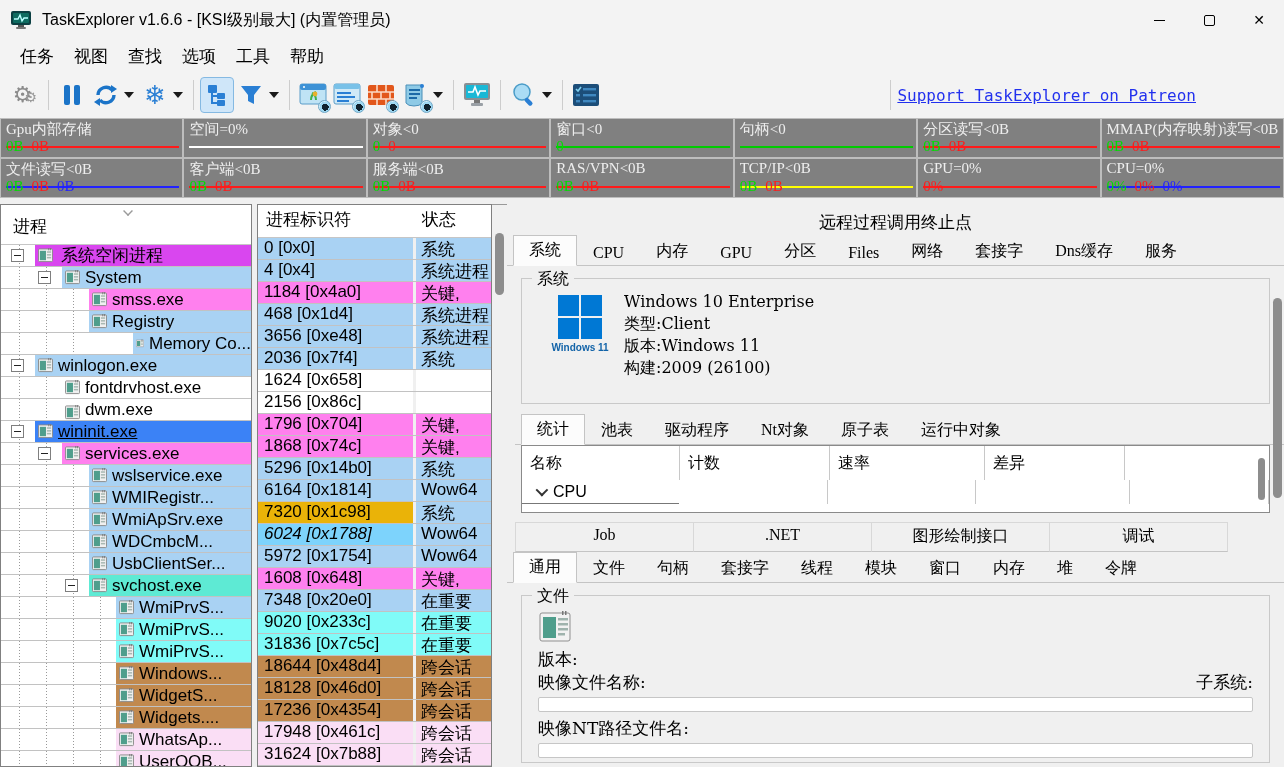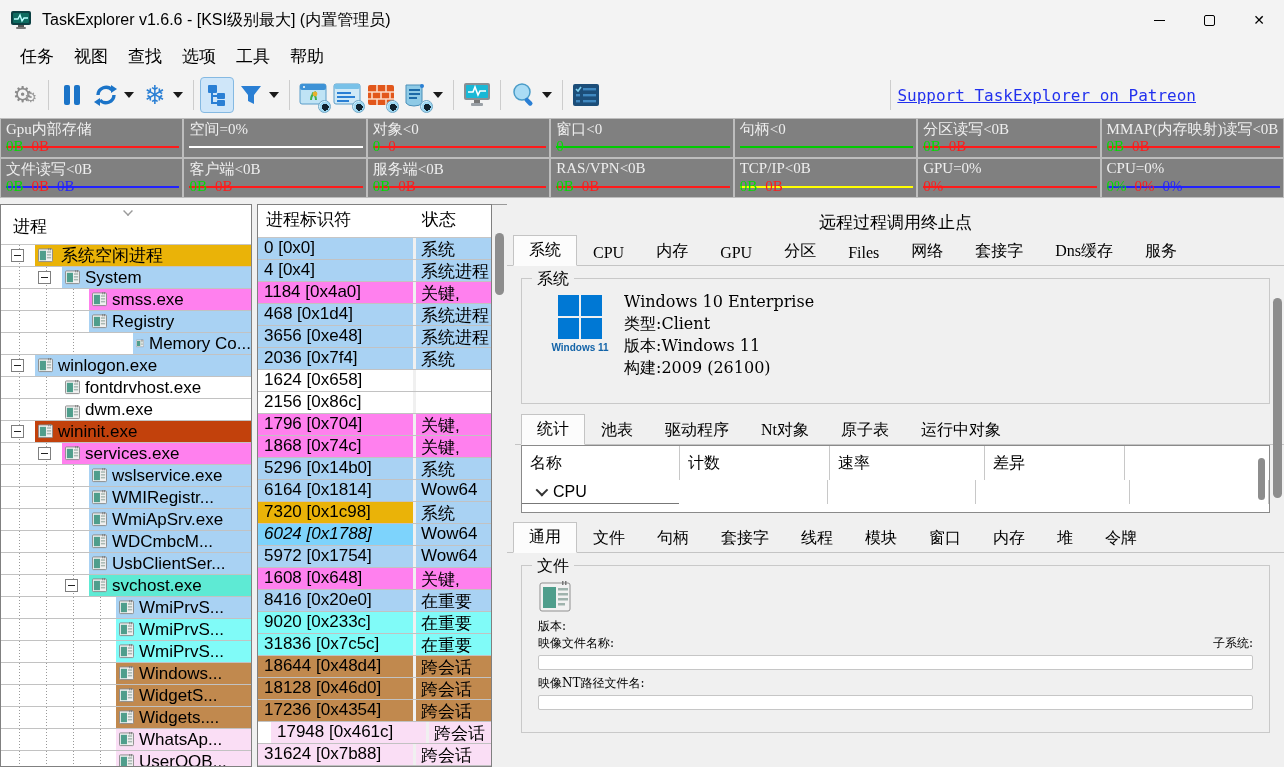--- a/index.html
+++ b/index.html
@@ -82,21 +82,21 @@
   .tbl-row { display:flex; height:24px; align-items:center; }
   .td-name { font-size:16px; padding-left:8px; display:flex; align-items:center; gap:8px; border-bottom:1px solid #777; height:100%; }
   .td-cell { border-right:1px solid #c8c8c8; height:100%; }
   .row-chevron { width:9px; height:9px; border-right:2px solid #333; border-bottom:2px solid #333; transform:rotate(45deg) translateY(-2px); margin-left:6px; flex:none; }
   .tbl-thumb { position:absolute; right:4px; top:12px; width:7px; height:42px; border-radius:4px; background:#8d8d8d; }
   .rp-divider { height:9px; }
   .grp-tabs { display:flex; margin:0 0 0 8px; }
   .gtab { width:179px; text-align:center; font-size:16px; padding:3px 0 4px; background:#f0f0f0; border:1px solid #d8d8d8; border-bottom:1px solid #c4c4c4; margin-right:-1px; font-family:"Liberation Serif","DejaVu Serif",serif; }
   .file-box { height:168px; padding:10px 16px 0; }
   .file-icon { width:34px; height:34px; margin-top:4px; }
-  .fld { font-size:12px; font-family:"DejaVu Serif","Liberation Serif",serif; }
+  .fld { font-size:17px; font-family:"DejaVu Serif","Liberation Serif",serif; }
   .file-row { display:flex; justify-content:space-between; align-items:flex-end; }
   .line-input { display:block; width:100%; height:15px; border:1px solid #c6c6c6; border-radius:2px; background:#fff; margin:3px 0 5px; }
   .rp-scroll { position:absolute; right:2px; top:34px; width:10px; height:266px; }
   .rp-scroll .v-thumb { left:1px; }
 </style>
 </head>
 <body>
 
 <div class="titlebar">
   <svg class="app-icon" viewBox="0 0 22 20">
@@ -385,21 +385,21 @@
   <div class="tree-panel">
     <div class="panel-header">
       <span class="sort-chevron"></span>
       <span class="hlabel">进程</span>
     </div>
     <div class="tree-rows" id="tree-rows">
         <div class="t-row">
           <span class="t-sp" style="width: 34px; background: repeating-linear-gradient(rgba(110, 110, 110, 0.7) 0px, rgba(110, 110, 110, 0.7) 1px, transparent 1px, transparent 3px) 18px 0px / 1px 100% no-repeat;">
             <span class="expander"></span>
           </span>
-          <div class="t-hl" style="background: #eab308; gap: 8px;">
+          <div class="t-hl" style="background: #d946ef; gap: 8px;">
             <svg width="15" height="15" viewBox="0 0 16 16">
               <rect x="0.5" y="1" width="15" height="13.5" rx="1" fill="#f0f0f0" stroke="#8a8a8a"></rect>
               <rect x="2" y="3" width="6.5" height="10" fill="#4f9e8c"></rect>
               <rect x="9.5" y="3.5" width="4.5" height="1.6" fill="#a8b8b2"></rect>
               <rect x="9.5" y="6.5" width="4.5" height="1.6" fill="#a8b8b2"></rect>
               <rect x="9.5" y="9.5" width="4.5" height="1.6" fill="#a8b8b2"></rect>
               <rect x="11" y="0" width="1" height="2.5" fill="#777"></rect>
               <rect x="13" y="0" width="1" height="2.5" fill="#777"></rect>
             </svg>
             <span>系统空闲进程</span>
@@ -511,21 +511,21 @@
               <rect x="11" y="0" width="1" height="2.5" fill="#777"></rect>
               <rect x="13" y="0" width="1" height="2.5" fill="#777"></rect>
             </svg>
             <span>dwm.exe</span>
           </div>
         </div>
         <div class="t-row">
           <span class="t-sp" style="width: 34px; background: repeating-linear-gradient(rgba(110, 110, 110, 0.7) 0px, rgba(110, 110, 110, 0.7) 1px, transparent 1px, transparent 3px) 18px 0px / 1px 100% no-repeat;">
             <span class="expander"></span>
           </span>
-          <div class="t-hl" style="background: #c2410c;">
+          <div class="t-hl" style="background: #3b82f6; text-decoration: underline;">
             <svg width="15" height="15" viewBox="0 0 16 16">
               <rect x="0.5" y="1" width="15" height="13.5" rx="1" fill="#f0f0f0" stroke="#8a8a8a"></rect>
               <rect x="2" y="3" width="6.5" height="10" fill="#4f9e8c"></rect>
               <rect x="9.5" y="3.5" width="4.5" height="1.6" fill="#a8b8b2"></rect>
               <rect x="9.5" y="6.5" width="4.5" height="1.6" fill="#a8b8b2"></rect>
               <rect x="9.5" y="9.5" width="4.5" height="1.6" fill="#a8b8b2"></rect>
               <rect x="11" y="0" width="1" height="2.5" fill="#777"></rect>
               <rect x="13" y="0" width="1" height="2.5" fill="#777"></rect>
             </svg>
             <span>wininit.exe</span>
@@ -827,21 +827,21 @@
         </div>
         <div class="p-row">
           <div class="p-pid" style="background: rgb(169, 210, 243);">5972 [0x1754]</div>
           <div class="p-status" style="background: rgb(169, 210, 243);">Wow64</div>
         </div>
         <div class="p-row">
           <div class="p-pid" style="background: rgb(255, 128, 238);">1608 [0x648]</div>
           <div class="p-status" style="background: rgb(255, 128, 238);">关键,</div>
         </div>
         <div class="p-row">
-          <div class="p-pid" style="background: rgb(169, 210, 243);">8416 [0x20e0]</div>
+          <div class="p-pid" style="background: rgb(169, 210, 243);">7348 [0x20e0]</div>
           <div class="p-status" style="background: rgb(169, 210, 243);">在重要</div>
         </div>
         <div class="p-row">
           <div class="p-pid" style="background: rgb(128, 251, 248);">9020 [0x233c]</div>
           <div class="p-status" style="background: rgb(128, 251, 248);">在重要</div>
         </div>
         <div class="p-row">
           <div class="p-pid" style="background: rgb(128, 251, 248);">31836 [0x7c5c]</div>
           <div class="p-status" style="background: rgb(128, 251, 248);">在重要</div>
         </div>
@@ -851,21 +851,21 @@
         </div>
         <div class="p-row">
           <div class="p-pid" style="background: rgb(193, 137, 78);">18128 [0x46d0]</div>
           <div class="p-status" style="background: rgb(193, 137, 78);">跨会话</div>
         </div>
         <div class="p-row">
           <div class="p-pid" style="background: rgb(193, 137, 78);">17236 [0x4354]</div>
           <div class="p-status" style="background: rgb(193, 137, 78);">跨会话</div>
         </div>
         <div class="p-row">
-          <div class="p-pid" style="background: rgb(250, 222, 245); margin-left: 13px;">17948 [0x461c]</div>
+          <div class="p-pid" style="background: rgb(250, 222, 245);">17948 [0x461c]</div>
           <div class="p-status" style="background: rgb(250, 222, 245);">跨会话</div>
         </div>
         <div class="p-row">
           <div class="p-pid" style="background: rgb(250, 222, 245);">31624 [0x7b88]</div>
           <div class="p-status" style="background: rgb(250, 222, 245);">跨会话</div>
         </div>
       </div>
   </div>
 
   <div class="v-scroll">
@@ -929,20 +929,26 @@
         </div>
         <div class="td-cell td-w1" style="width: 150px;"></div>
         <div class="td-cell td-w2" style="width: 148px;"></div>
         <div class="td-cell td-w3" style="width: 155px;"></div>
         <div class="td-cell td-w4" style="width: 140px;"></div>
       </div>
       <div class="tbl-thumb"></div>
     </div>
 
     <div class="rp-divider"></div>
+    <div class="grp-tabs" id="rp-grouptabs">
+        <span class="gtab">Job</span>
+        <span class="gtab">.NET</span>
+        <span class="gtab">图形绘制接口</span>
+        <span class="gtab">调试</span>
+      </div>
     <div class="tabbar" id="rp-lowertabs">
         <span class="tab active">通用</span>
         <span class="tab">文件</span>
         <span class="tab">句柄</span>
         <span class="tab">套接字</span>
         <span class="tab">线程</span>
         <span class="tab">模块</span>
         <span class="tab">窗口</span>
         <span class="tab">内存</span>
         <span class="tab">堆</span>

